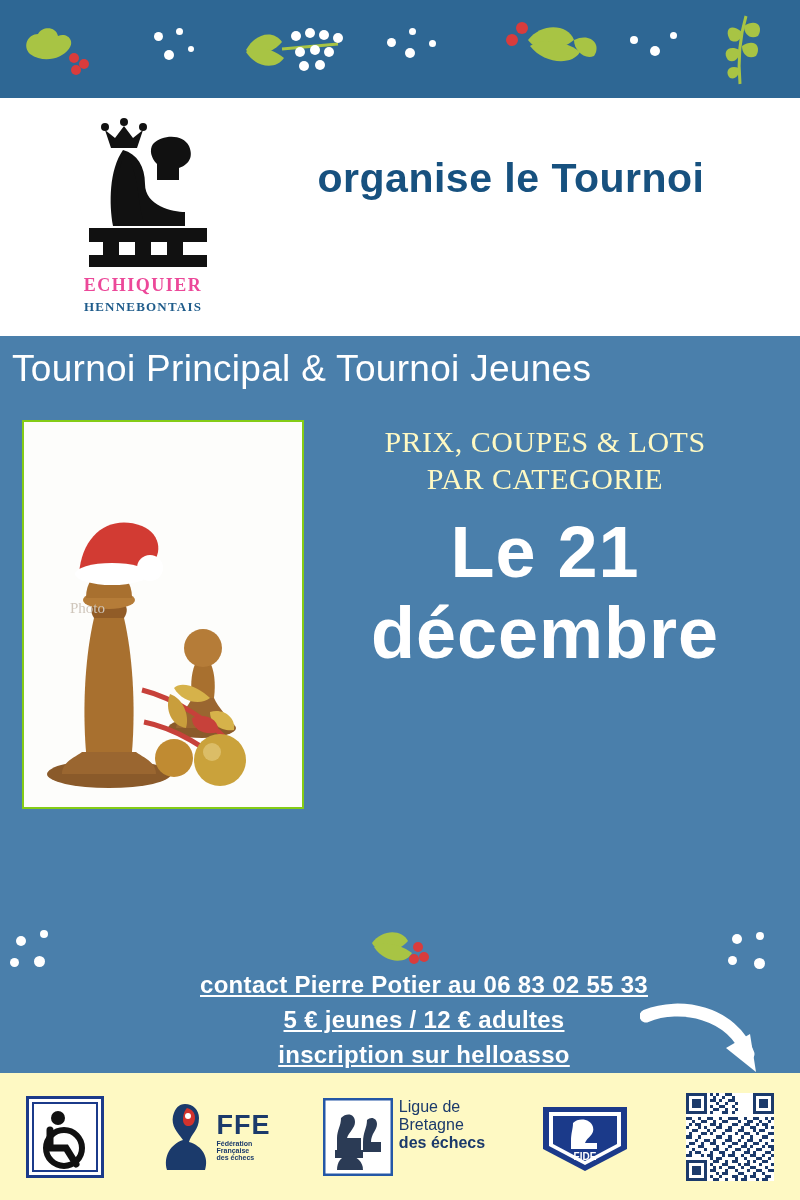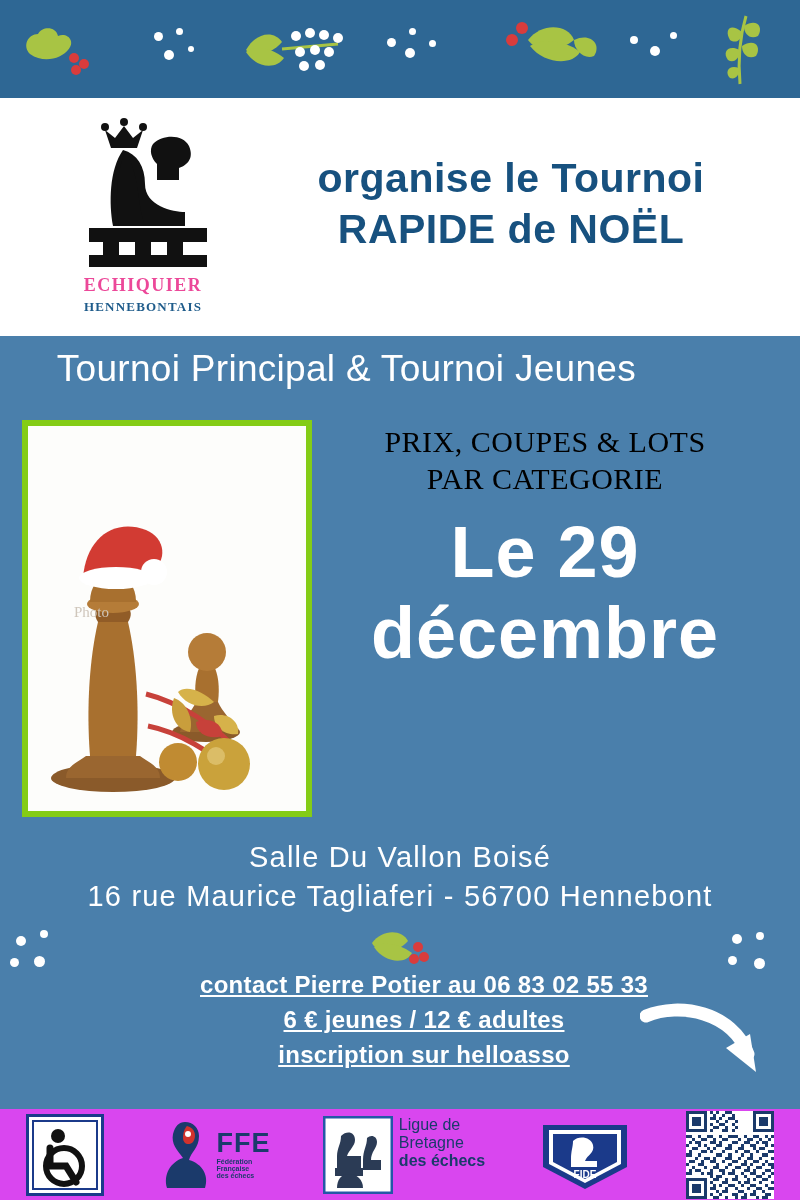--- a/index.html
+++ b/index.html
@@ -90,52 +90,53 @@
     line-height: 1.25;
     text-align: center;
     letter-spacing: 0.5px;
   }
 
   
   .subtitle {
     position: absolute;
     top: 348px;
     width: 636px;
-    text-align: right;
+    text-align: left;
     color: #ffffff;
     font-size: 37px;
     letter-spacing: 0.3px;
+    padding-left: 12px;
   }
 
   .photo {
     position: absolute;
     left: 22px;
     top: 420px;
     width: 278px;
     height: 385px;
     background: #fdfdfb;
-    border: 6px solid #84cc16;
+    border: 2px solid #84cc16;
     overflow: hidden;
   }
   .photo-watermark {
     position: absolute;
     left: 46px;
     top: 178px;
     font-size: 15px;
     color: #cfc6bb;
     font-family: "Liberation Serif", serif;
   }
 
   .prizes {
     position: absolute;
     left: 300px;
     top: 424px;
     width: 490px;
     text-align: center;
-    color: #000000;
+    color: #fef9c3;
     font-family: "Liberation Serif", serif;
     font-size: 30px;
     line-height: 1.22;
     letter-spacing: 0.5px;
   }
 
   .bigdate {
     position: absolute;
     left: 300px;
     top: 512px;
@@ -182,22 +183,22 @@
     right: 30px;
     bottom: 112px;
   }
 
   
   .footer {
     position: absolute;
     left: 0;
     bottom: 0;
     width: 800px;
-    height: 91px;
-    background: #d946ef;
+    height: 127px;
+    background: #fef9c3;
     display: flex;
     align-items: center;
     justify-content: space-around;
   }
   .footer-item {
     display: flex;
     align-items: center;
     justify-content: center;
   }
   .ffe-box { display:flex; align-items:center; }
@@ -316,21 +317,20 @@
           <rect x="114" y="134" width="16" height="13" fill="#111"></rect>
           <rect x="36" y="147" width="118" height="12" fill="#111"></rect>
         </svg>
       </div>
       <div class="logo-name">ECHIQUIER</div>
       <div class="logo-sub">HENNEBONTAIS</div>
     </div>
 
     <div class="header-title">
       <div>organise le Tournoi</div>
-      <div>RAPIDE de NOËL</div>
     </div>
   </div>
 
   <div class="subtitle">Tournoi Principal &amp; Tournoi Jeunes</div>
 
   <div class="photo">
     <svg width="278" height="385" viewBox="0 0 278 385">
       <rect x="0" y="0" width="278" height="385" fill="#fdfdfb"></rect>
 
       <g>
@@ -367,28 +367,24 @@
     </svg>
     <div class="photo-watermark">Photo</div>
   </div>
 
   <div class="prizes">
     <div>PRIX, COUPES &amp; LOTS</div>
     <div>PAR CATEGORIE</div>
   </div>
 
   <div class="bigdate">
-    <div>Le 29</div>
+    <div>Le 21</div>
     <div>décembre</div>
   </div>
 
-  <div class="venue">
-    <div>Salle Du Vallon Boisé</div>
-    <div>16 rue Maurice Tagliaferi - 56700 Hennebont</div>
-  </div>
 
   <svg style="position:absolute; left:360px; top:925px;" width="80" height="48" viewBox="0 0 80 48">
     <path d="M12 18 C22 4, 42 4, 48 16 C38 28, 18 30, 12 18 Z" fill="#a8c444"></path>
     <path d="M14 22 C24 38, 46 40, 52 28 C40 18, 20 16, 14 22 Z" fill="#a8c444"></path>
     <circle cx="58" cy="22" r="5" fill="#d93c3c"></circle>
     <circle cx="64" cy="32" r="5" fill="#d93c3c"></circle>
     <circle cx="54" cy="34" r="5" fill="#d93c3c"></circle>
   </svg>
 
   <div class="dots" style="left:8px; top:930px; width:60px; height:50px;">
@@ -399,21 +395,21 @@
   </div>
   <div class="dots" style="left:726px; top:930px; width:60px; height:50px;">
     <span class="dot" style="left:6px; top:4px; width:10px; height:10px;"></span>
     <span class="dot" style="left:30px; top:2px; width:8px; height:8px;"></span>
     <span class="dot" style="left:2px; top:26px; width:9px; height:9px;"></span>
     <span class="dot" style="left:28px; top:28px; width:11px; height:11px;"></span>
   </div>
 
   <div class="contact">
     <span class="line"><div>contact Pierre Potier au 06 83 02 55 33</div></span>
-    <span class="line"><div>6 € jeunes / 12 € adultes</div></span>
+    <span class="line"><div>5 € jeunes / 12 € adultes</div></span>
     <span class="line"><div>inscription sur helloasso</div></span>
   </div>
 
   <svg class="arrow-svg" width="130" height="90" viewBox="0 0 130 90">
     <path d="M6 18 C40 4, 92 14, 108 56" stroke="#ffffff" stroke-width="13" fill="none" stroke-linecap="round"></path>
     <path d="M86 50 L116 74 L110 36 Z" fill="#ffffff"></path>
   </svg>
 
   <div class="footer">
 

